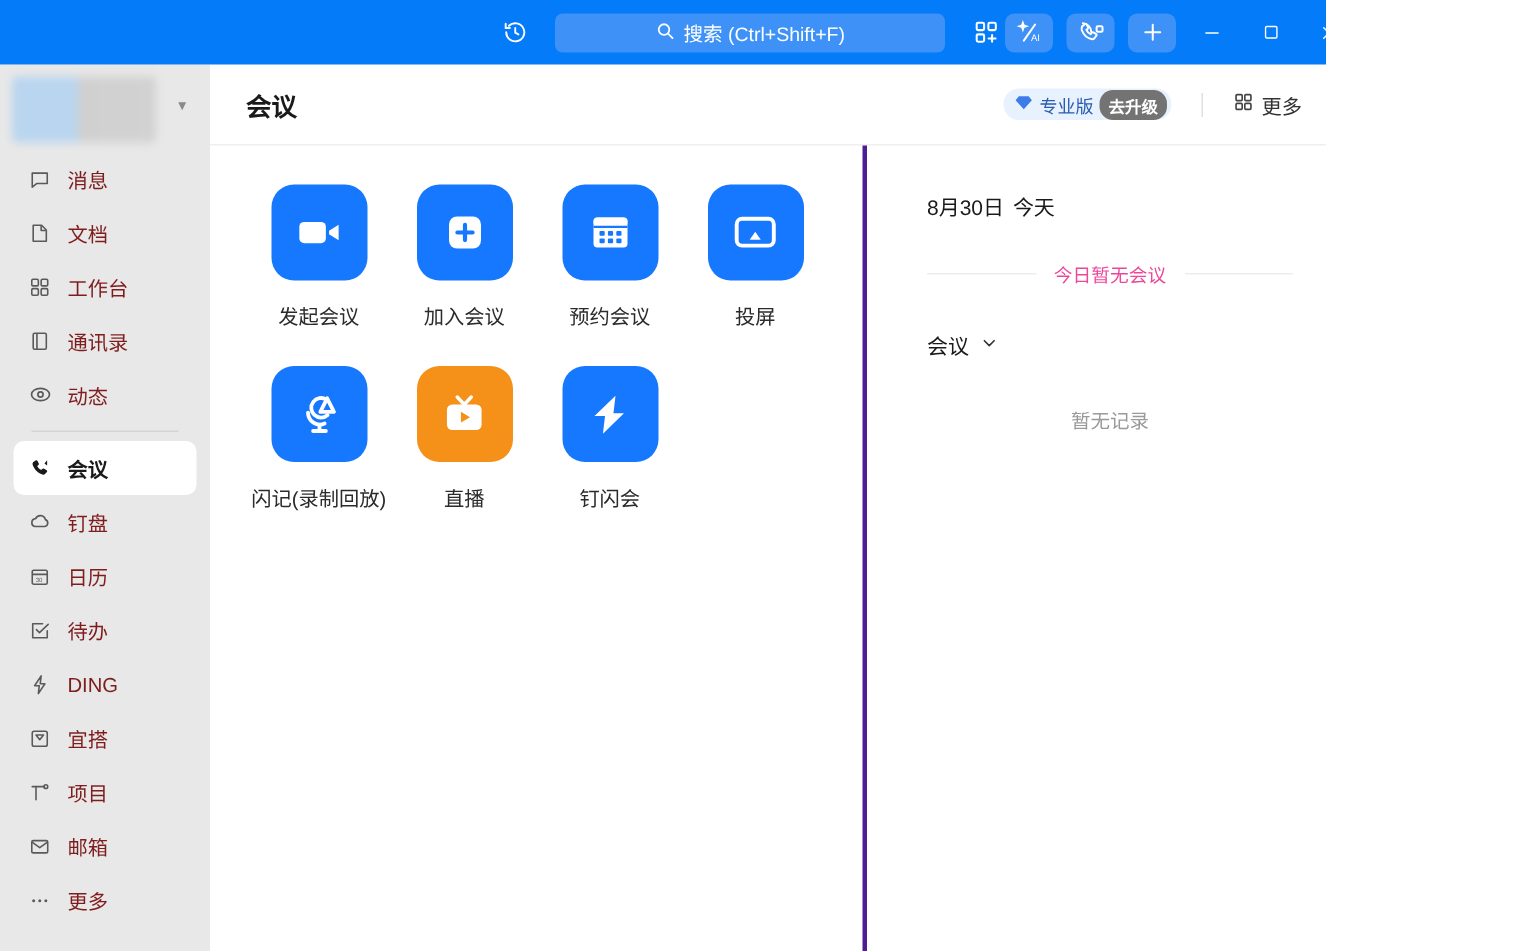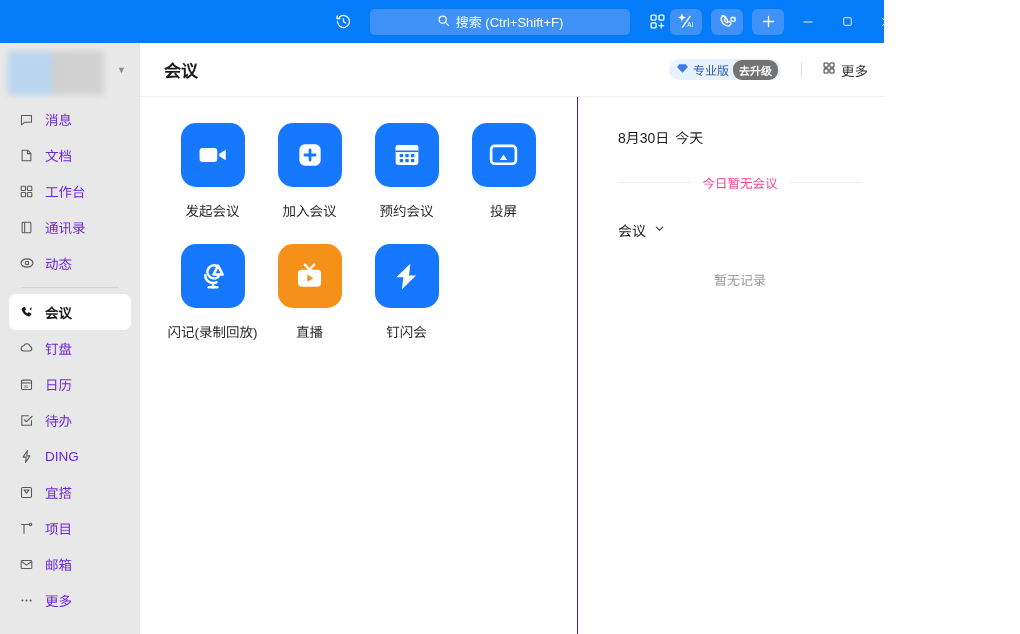--- a/index.html
+++ b/index.html
@@ -47,21 +47,21 @@
   .profile { height:56px; display:flex; align-items:center; padding:0 8px; position:relative; }
   .avatar-blur {
     width:96px; height:44px; border-radius:3px;
     background:linear-gradient(90deg,#B9D5EF 0%,#B9D5EF 46%,#D0D0D0 46%,#D2D2D2 100%);
     filter:blur(3px);
   }
   .profile-caret { position:absolute; right:14px; top:20px; color:#8a8a8a; font-size:9px; }
   .nav { display:flex; flex-direction:column; padding:0 9px; }
   .nav-item {
     height:36px; display:flex; align-items:center; gap:10px;
-    padding:0 9px; border-radius:7px; color:#6d28d9; font-size:13.5px;
+    padding:0 9px; border-radius:7px; color:#7f1d1d; font-size:13.5px;
   }
   .nav-item .nico { width:17px; height:17px; display:flex; align-items:center; justify-content:center; flex:0 0 17px; }
   .nav-item.active { background:#FFFFFF; color:#1a1a1a; font-weight:bold; }
   .nav-sep { height:1px; background:#D4D4D4; margin:6px 12px; }
 
   
   .main { flex:1; display:flex; flex-direction:column; background:#fff; min-width:0; }
   .main-header {
     height:54px; flex:0 0 54px; display:flex; align-items:center;
     padding:0 16px 0 24px; border-bottom:1px solid #EFEFEF;
@@ -75,21 +75,21 @@
   .pro-badge .upg {
     background:#737373; color:#fff; border-radius:9px;
     padding:2px 6px; font-size:11px; font-weight:bold;
   }
   .vline { width:1px; height:16px; background:#E0E0E0; }
   .more-btn { display:flex; align-items:center; gap:5px; font-size:13.5px; color:#333; }
 
   .panes { flex:1; display:flex; min-height:0; }
 
   
-  .pane-left { width:438px; flex:0 0 438px; border-right:1px solid #4c1d95; padding:26px 0 0 0; }
+  .pane-left { width:438px; flex:0 0 438px; border-right:3px solid #4c1d95; padding:26px 0 0 0; }
   .grid { display:flex; flex-wrap:wrap; padding-left:24px; }
   .tile { width:97px; display:flex; flex-direction:column; align-items:center; margin-bottom:24px; }
   .tile-icon {
     width:64px; height:64px; border-radius:15px; background:#1677FF;
     display:flex; align-items:center; justify-content:center; color:#fff;
   }
   .tile-icon.orange { background:#F59018; }
   .tile-label { margin-top:13px; font-size:13.5px; color:#2b2b2b; white-space:nowrap; }
 
   

